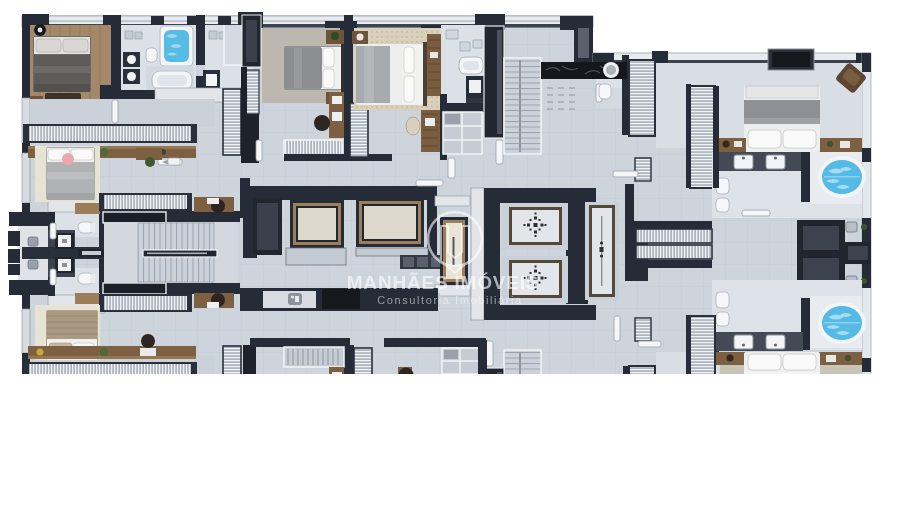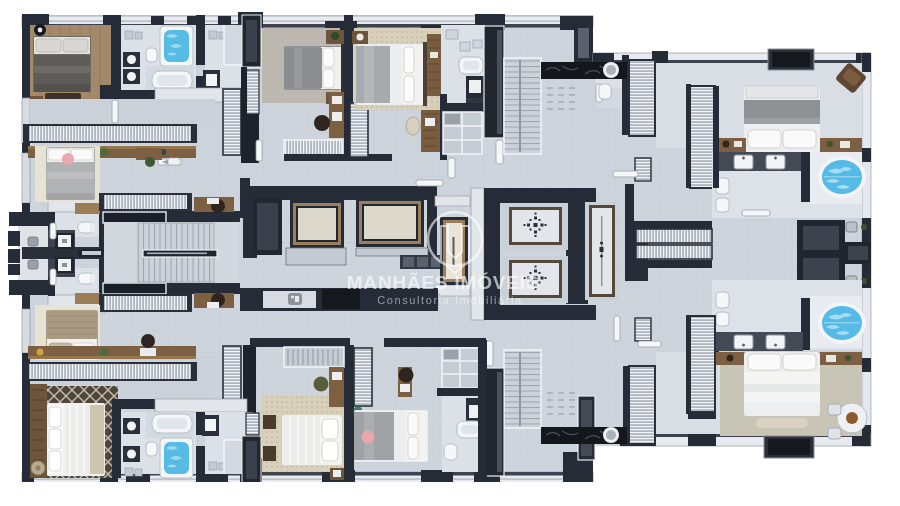--- a/index.html
+++ b/index.html
@@ -1,16 +1,16 @@
 <!DOCTYPE html>
 <html><head>
 <meta charset="utf-8">
 <style>
   html,body{margin:0;padding:0;background:#ffffff;}
-  .wrap{width:900px;height:482px;position:relative;background:#eab308;overflow:hidden;font-family:"Liberation Sans", sans-serif;}
+  .wrap{width:900px;height:374px;position:relative;background:#eab308;overflow:hidden;font-family:"Liberation Sans", sans-serif;}
   svg{display:block;}
 </style>
 </head>
 <body>
 <div class="wrap">
 <svg width="900" height="506" viewBox="0 0 900 506" xmlns="http://www.w3.org/2000/svg">
 <defs>
   <pattern id="hatchH" width="3" height="14" patternUnits="userSpaceOnUse">
     <rect width="3" height="14" fill="#aeb6c0"></rect>
     <rect x="0" width="1.2" height="14" fill="#f2f4f6"></rect>

